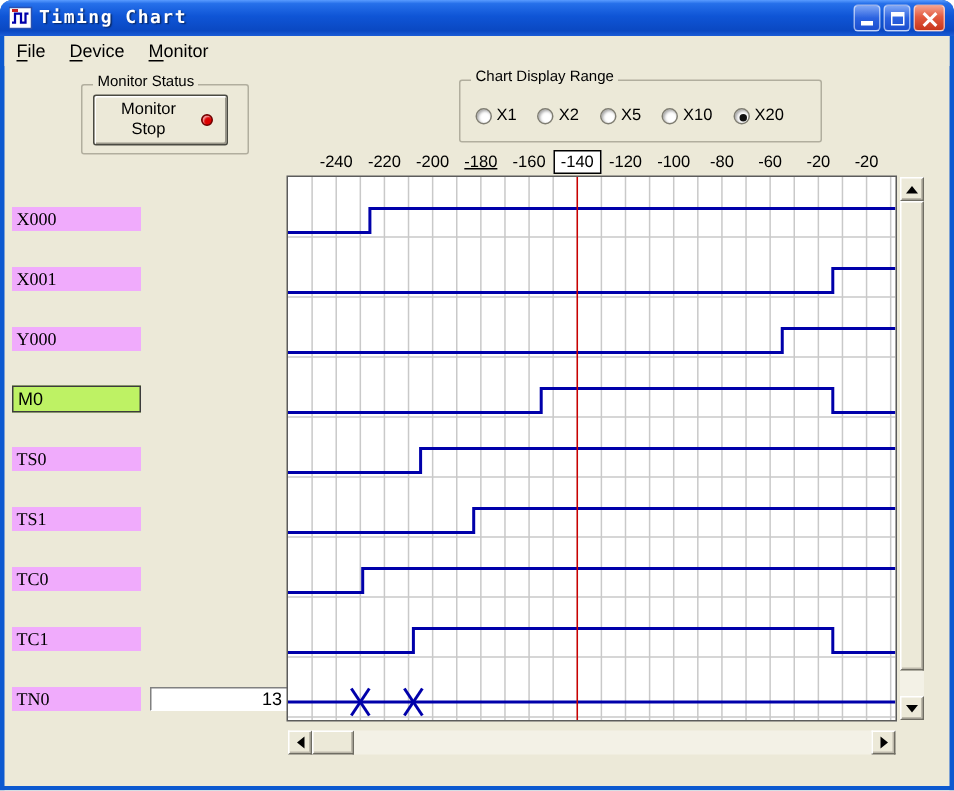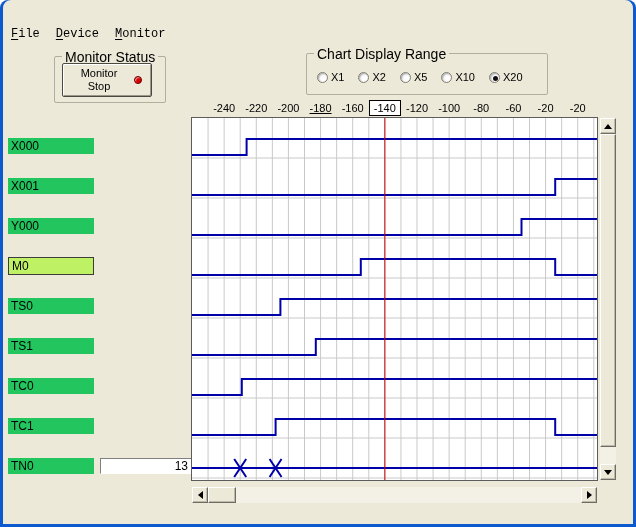--- a/index.html
+++ b/index.html
@@ -35,27 +35,27 @@
   .glyph-close { position:absolute; inset:0; }
   .glyph-close::before, .glyph-close::after {
     content:""; position:absolute; left:4px; top:8px; width:12px; height:2px; background:#fff;
   }
   .glyph-close::before { transform:rotate(45deg); }
   .glyph-close::after  { transform:rotate(-45deg); }
 
   
   .menubar { position:absolute; left:3px; top:24px; right:3px; height:20px;
              background:#ece9d8; display:flex; align-items:center; }
-  .menu-item { padding:2px 8px; cursor:default;font-family:Liberation Mono, monospace; }
+  .menu-item { padding:2px 8px; cursor:default; }
   .menu-item u { text-underline-offset:2px; }
 
   
   .groupbox { position:absolute; border:1px solid #b1ae9e; border-radius:2px; }
   .gb-legend { position:absolute; top:-8px; left:7px; background:#ece9d8; padding:0 3px;
-               font-size:14px; white-space:nowrap; }
+               font-size:10px; white-space:nowrap; }
   .gb-monitor { left:54px; top:56px; width:112px; height:47px; }
   .gb-entry   { left:180px; top:53px; width:119px; height:42px; }
   .gb-range   { left:306px; top:53px; width:242px; height:42px; }
 
   .monitor-btn {
     position:absolute; left:62px; top:63px; width:90px; height:34px;
     background:#ece9d8; border:1px solid #4a4a42; border-radius:2px;
     box-shadow: inset 1px 1px 0 #fff, inset -1px -1px 0 #9a978a;
     font-family:"Liberation Sans", sans-serif; font-size:11px; line-height:13px;
     text-align:center; padding-right:16px; cursor:default;
@@ -76,21 +76,21 @@
   .radio-label.focused { border-bottom:1px dotted #444; }
 
   
   .axis { position:absolute; left:192px; top:100px; width:405px; height:17px; font-size:11px; }
   .tick { position:absolute; top:2px; transform:translateX(-50%); white-space:nowrap; }
   .tick.current { top:0; border:1px solid #000; background:#fff; padding:0 4px; line-height:14px; }
 
   
   .sig-label { position:absolute; left:8px; width:86px; height:16px;
                font-size:12px; line-height:16px; padding-left:3px; }
-  .sig-label.yellow { background:#22c55e; }
+  .sig-label.yellow { background:#f0abfc;font-family:Liberation Serif, serif; }
   .sig-label.boxed  { background:#bef264; border:1px solid #3c3c3c; height:18px;
                       line-height:16px; margin-top:-1px; }
   .value-box { position:absolute; left:100px; width:93px; height:16px;
                background:#fff; border:1px solid; border-color:#808080 #fff #fff #808080;
                font-size:12px; line-height:14px; text-align:right; padding-right:4px; }
 
   
   .chart { position:absolute; left:192px; top:118px; width:405px; height:362px;
            background:#fff; outline:1px solid #5c5c5c; }
 
@@ -112,20 +112,41 @@
   .arr-up    { border-left:4px solid transparent; border-right:4px solid transparent; border-bottom:5px solid #000; }
   .arr-down  { border-left:4px solid transparent; border-right:4px solid transparent; border-top:5px solid #000; }
   .arr-left  { border-top:4px solid transparent; border-bottom:4px solid transparent; border-right:5px solid #000; }
   .arr-right { border-top:4px solid transparent; border-bottom:4px solid transparent; border-left:5px solid #000; }
 </style>
 </head>
 <body>
 
 <div class="window">
 
+  <div class="titlebar">
+    <span class="app-icon">
+      <svg width="16" height="16" viewBox="0 0 16 16">
+        <rect x="0" y="1" width="15" height="14" fill="#ffffff" stroke="#2a52b0"></rect>
+        <polyline points="2,11 4,11 4,5 8,5 8,11 11,11 11,5 13,5" fill="none" stroke="#0000aa" stroke-width="1.5"></polyline>
+        <rect x="2" y="2" width="4" height="2" fill="#cc2222"></rect>
+      </svg>
+    </span>
+    <span class="title-text">Timing Chart</span>
+    <span class="tb-buttons">
+      <span class="tb-btn min">
+        <span class="glyph-min"></span>
+      </span>
+      <span class="tb-btn max">
+        <span class="glyph-max"></span>
+      </span>
+      <span class="tb-btn close">
+        <span class="glyph-close"></span>
+      </span>
+    </span>
+  </div>
 
   <div class="menubar">
     <span class="menu-item"><u>F</u>ile</span>
     <span class="menu-item"><u>D</u>evice</span>
     <span class="menu-item"><u>M</u>onitor</span>
   </div>
 
   <div class="groupbox gb-monitor">
     <span class="gb-legend">Monitor Status</span>
   </div>

